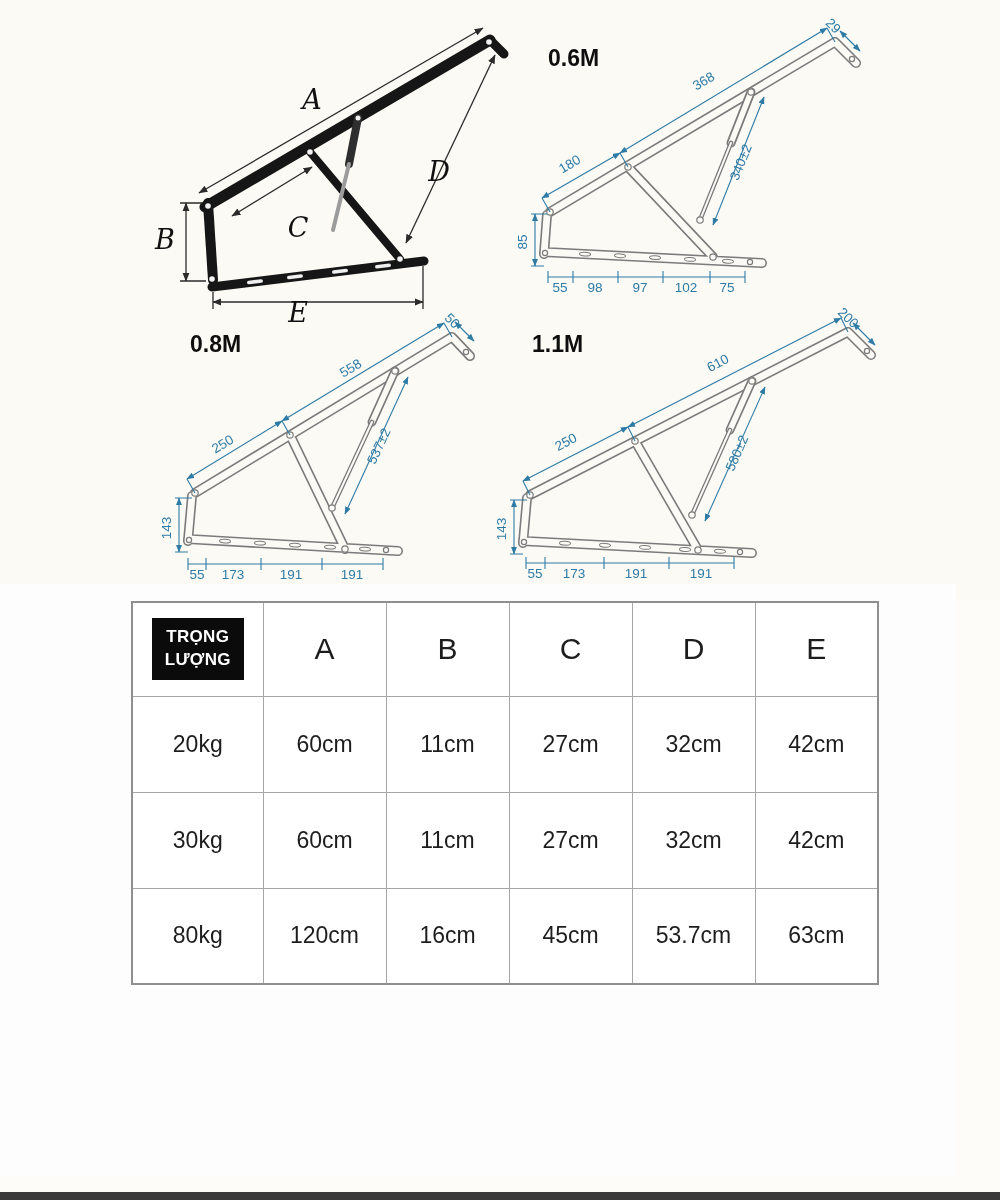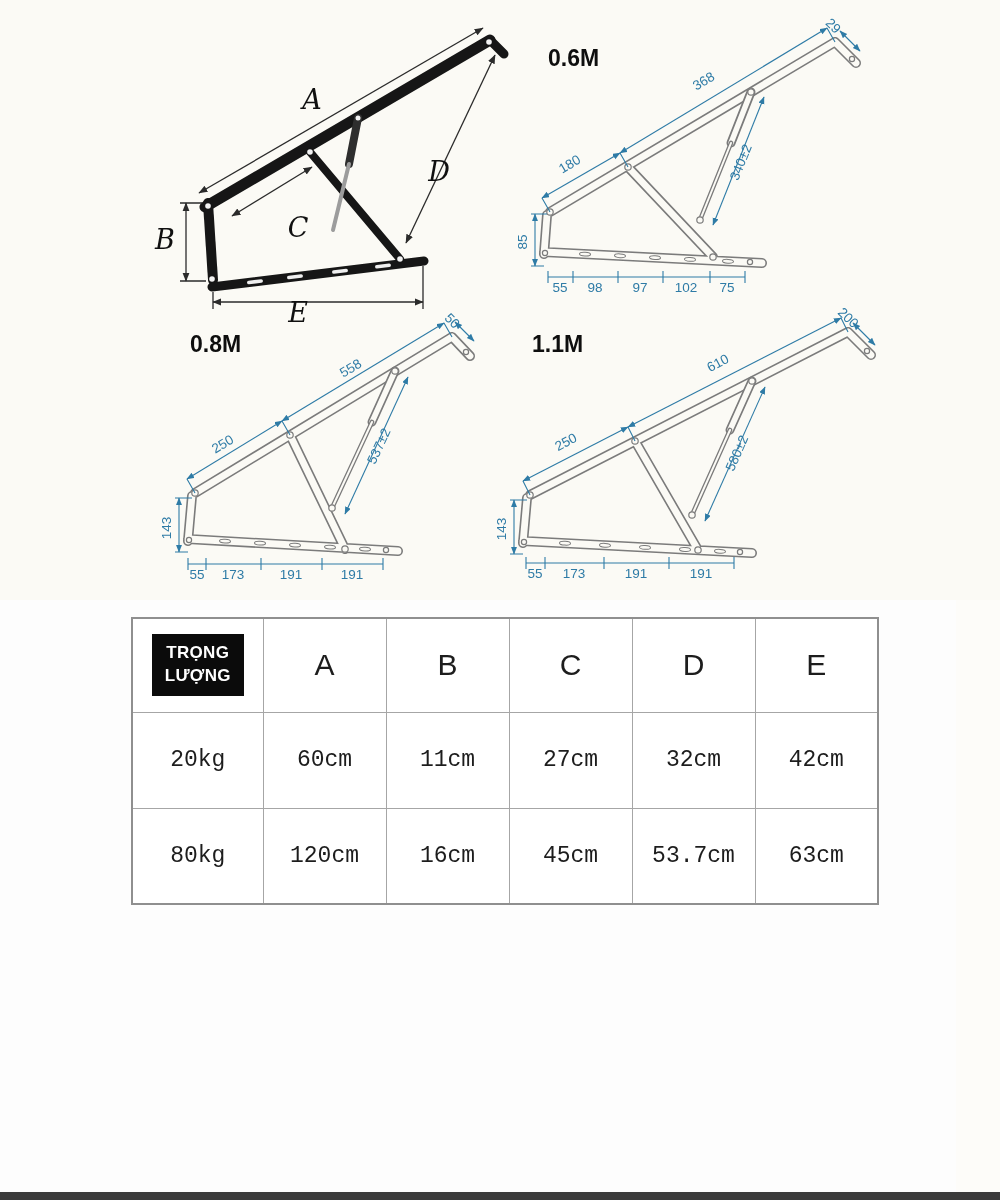--- a/index.html
+++ b/index.html
@@ -20,27 +20,27 @@
   .rivet   { fill: #fbfaf5; stroke: #7b7b7b; stroke-width: 1.2; }
   .slot    { fill: #fbfaf5; stroke: #7b7b7b; stroke-width: 1; }
   .dim     { stroke: #2e7ba6; stroke-width: 1.1; fill: none; }
   .dimtxt  { fill: #2e7ba6; font-size: 13.5px; text-anchor: middle; font-family: "Liberation Sans", sans-serif; }
   
   .ph      { stroke: #161616; stroke-linecap: round; fill: none; }
   .phd     { stroke: #2b2b2b; stroke-width: 1.3; fill: none; }
   .phlabel { fill: #101010; font-family: "DejaVu Serif", serif; font-style: italic; font-size: 27px; text-anchor: middle; }
   .title   { fill: #0e0e0e; font-size: 23px; font-weight: bold; font-family: "Liberation Sans", sans-serif; }
 
-  .table-section { position: absolute; top: 600px; left: 0; width: 956px; height: 592px; background: #fdfdfd; }
+  .table-section { position: absolute; top: 584px; left: 0; width: 956px; height: 592px; background: #fdfdfd; }
   table.spec { border-collapse: collapse; margin: 17px 0 0 131px; width: 746px; table-layout: fixed; border: 2px solid #8f8f8f; }
   .spec th, .spec td { border: 1px solid #a6a6a6; background: #ffffff; text-align: center; vertical-align: middle; color: #1d1d1d; padding: 0; }
   .spec thead tr { height: 94px; }
   .spec tbody tr { height: 96px; }
   .letter { font-size: 30px; font-weight: 400; color: #161616; }
-  .spec td { font-size: 23px; font-family: Liberation Mono, monospace; }
+  .spec td { font-size: 23px; }
   .badge { display: inline-block; background: #0b0b0b; color: #ffffff; font-size: 17px; font-weight: 700; line-height: 1.35; padding: 8px 13px; letter-spacing: 0.3px; }
   .footer-bar { position: absolute; left: 0; bottom: 0; width: 100%; height: 8px; background: #3a3a3a; }
 </style>
 </head>
 <body>
 
 <div class="page">
 
   <section class="diagram-section">
     <svg class="diagram-canvas" width="1000" height="600" viewBox="0 0 1000 600">
@@ -267,20 +267,28 @@
       <tbody>
         <tr>
           <td>20kg</td>
           <td>60cm</td>
           <td>11cm</td>
           <td>27cm</td>
           <td>32cm</td>
           <td>42cm</td>
         </tr>
         <tr>
+          <td>30kg</td>
+          <td>60cm</td>
+          <td>11cm</td>
+          <td>27cm</td>
+          <td>32cm</td>
+          <td>42cm</td>
+        </tr>
+        <tr>
           <td>80kg</td>
           <td>120cm</td>
           <td>16cm</td>
           <td>45cm</td>
           <td>53.7cm</td>
           <td>63cm</td>
         </tr>
       </tbody>
     </table>
   </section>

